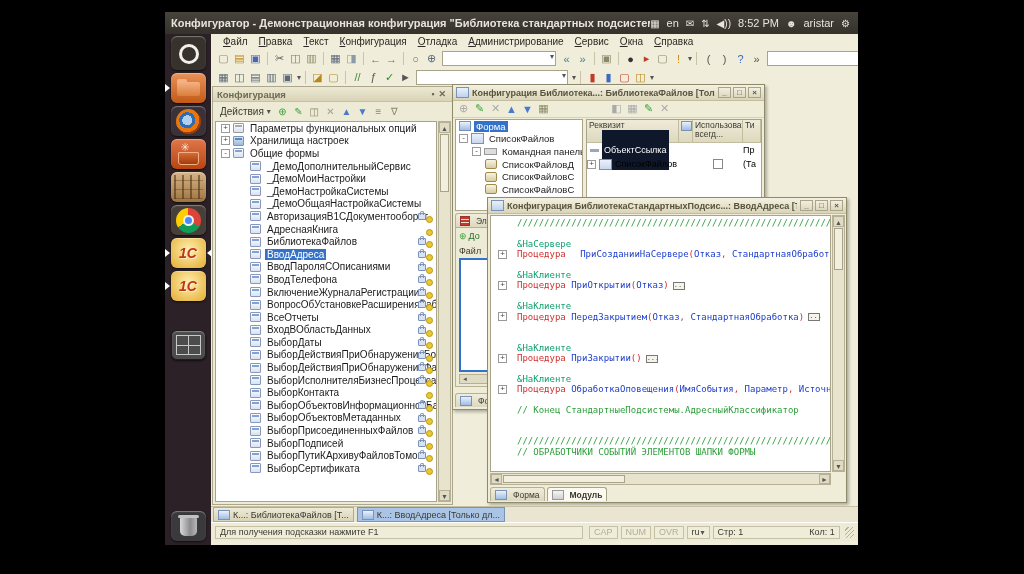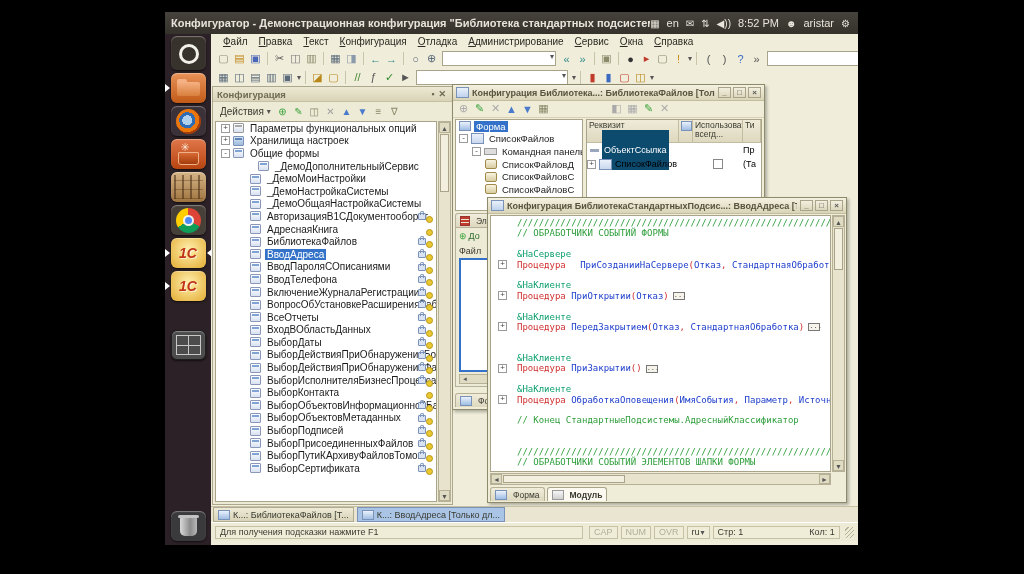--- a/index.html
+++ b/index.html
@@ -103,21 +103,21 @@
   .w1tbl{position:absolute;left:133px;top:34px;right:2px;height:92px;background:#fff;border:1px solid #A9A489;overflow:hidden;font-size:9px;box-sizing:border-box;}
   .thead{display:flex;background:linear-gradient(#EFEBD8,#DDD8BE);border-bottom:1px solid #C2BD9E;color:#3A3A30;height:22px;}
   .thead div{border-right:1px solid #C2BD9E;padding:1px 2px;box-sizing:border-box;overflow:hidden;font-size:8.5px;line-height:9px;}
   .c-name{width:92px;} .c-ic{width:14px;} .c-use{width:50px;} .c-type{flex:1;}
   .trw{display:flex;align-items:center;height:14px;}
   .trw .c-name{display:flex;align-items:center;white-space:nowrap;overflow:hidden;}
   .attric{width:9px;height:3px;background:#9AA6BE;margin:0 3px;flex:0 0 auto;}
   .tblic{width:11px;height:9px;border:1px solid #7A92B8;margin-right:3px;flex:0 0 auto;
     background:linear-gradient(#EAF1FB,#CAD8EE);}
   .cbx{width:8px;height:8px;border:1px solid #888;background:#fff;margin:auto;}
-  .selb{background:#0c4a6e;color:#fff;padding:15px 2px;}
+  .selb{background:#0f172a;color:#fff;padding:15px 2px;}
   .sidetabs{position:absolute;left:2px;top:128px;right:2px;height:14px;display:flex;gap:2px;align-items:flex-end;}
   .stab{height:13px;background:linear-gradient(#F0EDDB,#DDD8BE);border:1px solid #B5B096;border-bottom:none;
     border-radius:3px 3px 0 0;font-size:8.5px;display:flex;align-items:center;gap:6px;padding:0 4px;color:#3A3A30;}
   .redic{width:8px;height:8px;background:repeating-linear-gradient(#C23A2A 0 2px,#E8E4CE 2px 3px);border:1px solid #933;}
   .formarea{position:absolute;left:2px;top:142px;right:2px;bottom:22px;background:#EDEAD6;border:1px solid #B5B096;box-sizing:border-box;}
   .fa-add{position:absolute;left:3px;top:3px;font-size:9px;color:#2A6A2A;display:flex;gap:2px;align-items:center;}
   .fa-col{position:absolute;left:3px;top:18px;font-size:9px;color:#3A3A30;}
   .fa-list{position:absolute;left:3px;top:30px;right:6px;bottom:14px;background:#fff;border:2px solid #3372C8;}
   .fa-hsb{position:absolute;left:3px;bottom:2px;right:6px;height:10px;background:#E0DCC4;border:1px solid #B5B096;font-size:6px;color:#555;line-height:9px;padding-left:2px;box-sizing:border-box;}
   .btabs{position:absolute;left:2px;bottom:2px;right:2px;height:15px;display:flex;gap:2px;align-items:flex-end;}
@@ -288,21 +288,21 @@
           <div class="trow" style="padding-left: 5px;">
             <span class="exp">+</span>
             <span class="fico store"></span>
             <span class="lbl">Хранилища настроек</span>
           </div>
           <div class="trow" style="padding-left: 5px;">
             <span class="exp">-</span>
             <span class="fico "></span>
             <span class="lbl">Общие формы</span>
           </div>
-          <div class="trow" style="padding-left: 30px;">
+          <div class="trow" style="padding-left: 22px;">
             <span style="width: 12px; flex: 0 0 auto;"></span>
             <span class="fico "></span>
             <span class="lbl">_ДемоДополнительныйСервис</span>
           </div>
           <div class="trow" style="padding-left: 22px;">
             <span style="width: 12px; flex: 0 0 auto;"></span>
             <span class="fico "></span>
             <span class="lbl">_ДемоМоиНастройки</span>
           </div>
           <div class="trow" style="padding-left: 22px;">
@@ -428,28 +428,28 @@
           <div class="trow" style="padding-left: 22px;">
             <span style="width: 12px; flex: 0 0 auto;"></span>
             <span class="fico "></span>
             <span class="lbl">ВыборОбъектовМетаданных</span>
             <span class="lk"></span>
             <span class="ydot"></span>
           </div>
           <div class="trow" style="padding-left: 22px;">
             <span style="width: 12px; flex: 0 0 auto;"></span>
             <span class="fico "></span>
+            <span class="lbl">ВыборПрисоединенныхФайлов</span>
+            <span class="lk"></span>
+            <span class="ydot"></span>
+          </div>
+          <div class="trow" style="padding-left: 22px;">
+            <span style="width: 12px; flex: 0 0 auto;"></span>
+            <span class="fico "></span>
             <span class="lbl">ВыборПодписей</span>
-            <span class="lk"></span>
-            <span class="ydot"></span>
-          </div>
-          <div class="trow" style="padding-left: 22px;">
-            <span style="width: 12px; flex: 0 0 auto;"></span>
-            <span class="fico "></span>
-            <span class="lbl">ВыборПрисоединенныхФайлов</span>
             <span class="lk"></span>
             <span class="ydot"></span>
           </div>
           <div class="trow" style="padding-left: 22px;">
             <span style="width: 12px; flex: 0 0 auto;"></span>
             <span class="fico "></span>
             <span class="lbl">ВыборПутиКАрхивуФайловТомов</span>
             <span class="lk"></span>
             <span class="ydot"></span>
           </div>
@@ -580,21 +580,20 @@
         <span class="wtico"></span>
         <span class="t">Конфигурация БиблиотекаСтандартныхПодсис...: ВводАдреса [Только для чтения]</span>
         <span class="wbtns" id="w2btns">
             <span class="wbtn">_</span>
             <span class="wbtn">□</span>
             <span class="wbtn">×</span>
           </span>
       </div>
       <div class="code" id="codeArea">
           <div class="cl"><span style="color: rgb(46, 158, 60);">//////////////////////////////////////////////////////////////</span></div>
-          <div class="cl"><span style="color: rgb(46, 158, 60);">// ОБРАБОТЧИКИ СОБЫТИЙ ФОРМЫ</span></div>
           <div class="cl"></div>
           <div class="cl"><span style="color: rgb(15, 160, 110);">&amp;НаСервере</span></div>
           <div class="cl"><span class="cexp">+</span><span style="color: rgb(208, 48, 48);">Процедура</span><span style="color: rgb(32, 64, 204); padding-left: 9px;"> ПриСозданииНаСервере</span><span style="color: rgb(208, 48, 48);">(</span><span style="color: rgb(32, 64, 204);">Отказ</span><span style="color: rgb(208, 48, 48);">,</span><span style="color: rgb(32, 64, 204);"> СтандартнаяОбработка</span></div>
           <div class="cl"></div>
           <div class="cl"><span style="color: rgb(15, 160, 110);">&amp;НаКлиенте</span></div>
           <div class="cl"><span class="cexp">+</span><span style="color: rgb(208, 48, 48);">Процедура</span><span style="color: rgb(32, 64, 204);"> ПриОткрытии</span><span style="color: rgb(208, 48, 48);">(</span><span style="color: rgb(32, 64, 204);">Отказ</span><span style="color: rgb(208, 48, 48);">)</span><span class="stub">...</span></div>
           <div class="cl"></div>
           <div class="cl"><span style="color: rgb(15, 160, 110);">&amp;НаКлиенте</span></div>
           <div class="cl"><span class="cexp">+</span><span style="color: rgb(208, 48, 48);">Процедура</span><span style="color: rgb(32, 64, 204);"> ПередЗакрытием</span><span style="color: rgb(208, 48, 48);">(</span><span style="color: rgb(32, 64, 204);">Отказ</span><span style="color: rgb(208, 48, 48);">,</span><span style="color: rgb(32, 64, 204);"> СтандартнаяОбработка</span><span style="color: rgb(208, 48, 48);">)</span><span class="stub">...</span></div>
           <div class="cl"></div>

